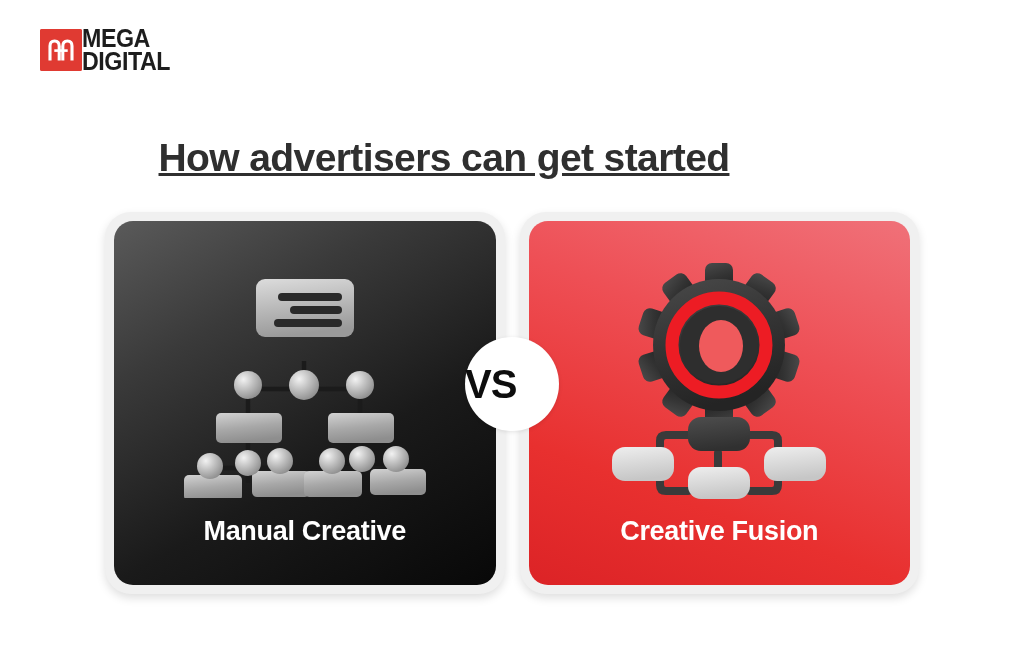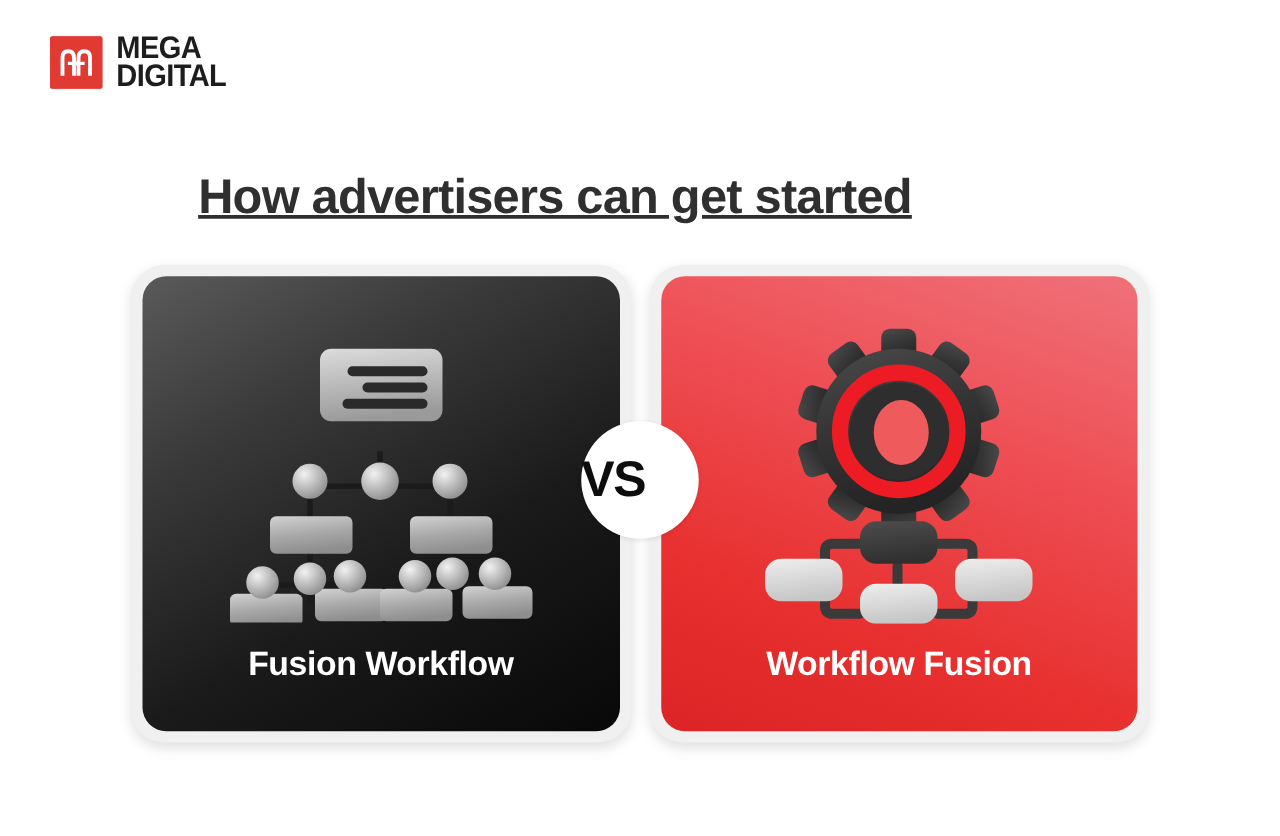--- a/index.html
+++ b/index.html
@@ -15,21 +15,20 @@
     position: relative;
   }
 
   
   .logo-block {
     position: absolute;
     left: 40px;
     top: 27px;
     display: flex;
     align-items: center;
-    gap: 11px;
   }
   .logo-mark {
     width: 42px;
     height: 42px;
     background: #e03a32;
     border-radius: 2px;
     position: relative;
     flex: none;
   }
   .logo-mark svg { display: block; }
@@ -227,21 +226,21 @@
             <circle cx="178" cy="122" r="14" fill="url(#sphG)"></circle>
             <circle cx="28" cy="203" r="13" fill="url(#sphG)"></circle>
             <circle cx="66" cy="200" r="13" fill="url(#sphG)"></circle>
             <circle cx="98" cy="198" r="13" fill="url(#sphG)"></circle>
             <circle cx="150" cy="198" r="13" fill="url(#sphG)"></circle>
             <circle cx="180" cy="196" r="13" fill="url(#sphG)"></circle>
             <circle cx="214" cy="196" r="13" fill="url(#sphG)"></circle>
           </g>
         </svg>
       </div>
-      <div class="card-label">Fusion Workflow</div>
+      <div class="card-label">Manual Creative</div>
     </div>
   </div>
 
   <div class="card-frame card-red">
     <div class="card-inner">
       <div class="card-art">
         <svg width="230" height="238" viewBox="0 0 230 238" aria-hidden="true">
           <defs>
             <linearGradient id="gearG" x1="0" y1="0" x2="0.3" y2="1">
               <stop offset="0%" stop-color="#4a4a4a"></stop>
@@ -308,20 +307,20 @@
             <path d="M114 192 L114 208"></path>
           </g>
 
           <rect x="84" y="156" width="62" height="34" rx="13" fill="url(#darkBoxG)"></rect>
 
           <rect x="8" y="186" width="62" height="34" rx="13" fill="url(#lightBoxG)"></rect>
           <rect x="160" y="186" width="62" height="34" rx="13" fill="url(#lightBoxG)"></rect>
           <rect x="84" y="206" width="62" height="32" rx="13" fill="url(#lightBoxG)"></rect>
         </svg>
       </div>
-      <div class="card-label">Workflow Fusion</div>
+      <div class="card-label">Creative Fusion</div>
     </div>
   </div>
 </div>
 
 <div class="vs-badge">
   <span class="vs-badge-text">VS</span>
 </div>
 
 </body></html>

